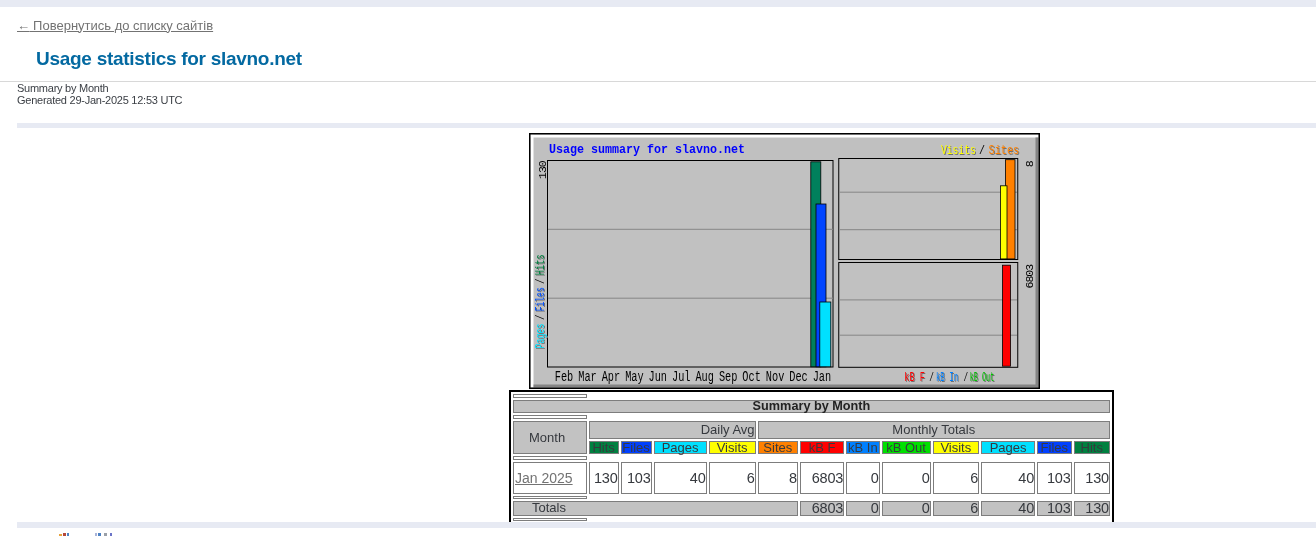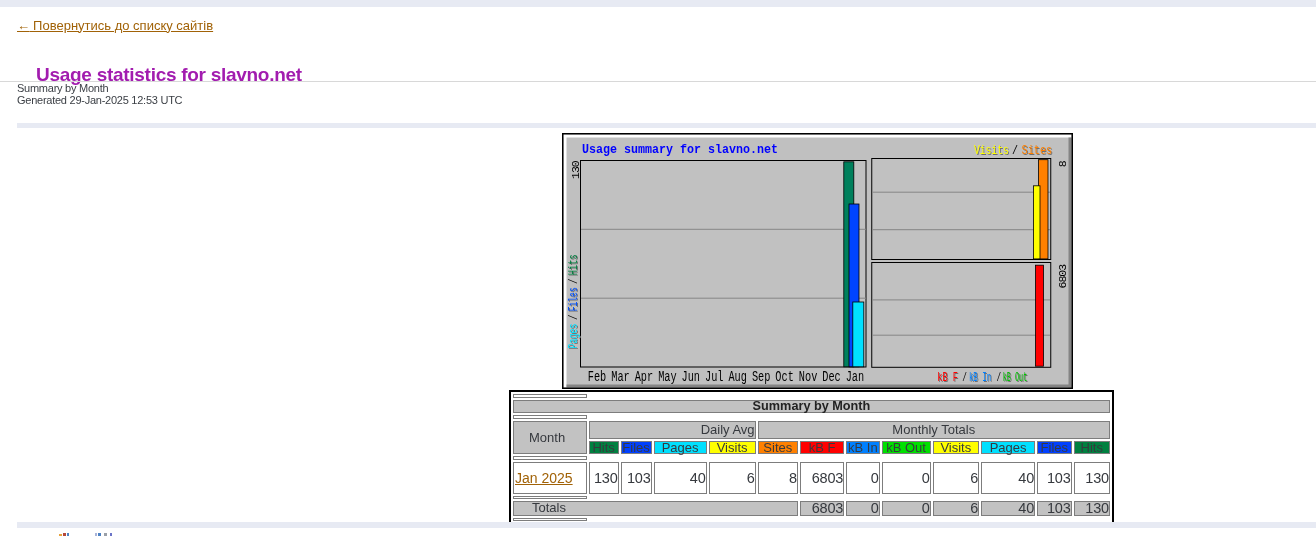--- a/index.html
+++ b/index.html
@@ -7,38 +7,38 @@
 body { position:relative; font-family:"Liberation Sans",sans-serif; }
 .abs { position:absolute; }
 .bar { background:#e7eaf3; }
 table.sm { position:absolute; left:509px; top:390px; border-collapse:separate; border-spacing:2px; border:2px solid #000; table-layout:fixed; }
 table.sm td { border:1px solid #7d7d7d; overflow:hidden; white-space:nowrap; color:#36393e; padding:0; vertical-align:middle; }
 td.g { background:#c2c2c2; }
 td.w { background:#fff; }
 td.num { text-align:right; font-size:14.5px; line-height:12px; padding:0 3px 0 0; letter-spacing:-0.2px; }
 table.sm td.hd { font-size:13px; line-height:11.5px; text-align:center; overflow:visible; }
 td.sp { background:#fff; height:3.5px; padding:0; }
-a.lnk { color:#a16207; }
+a.lnk { color:#737373; }
 </style>
 </head>
 <body>
 
 <div class="abs bar" style="left:0;top:0;width:1316px;height:7px;"></div>
 
 <div class="abs" style="left:17px;top:17.5px;font-size:13px;"><a class="lnk" href="#"><span style="font-weight:bold;letter-spacing:-0.5px;">←</span> Повернутись до списку сайтів</a></div>
 
-<div class="abs" style="left:36px;top:64px;font-size:19px;font-weight:bold;color:#a21caf;letter-spacing:-0.28px;">Usage statistics for slavno.net</div>
+<div class="abs" style="left:36px;top:48px;font-size:19px;font-weight:bold;color:#0369a1;letter-spacing:-0.28px;">Usage statistics for slavno.net</div>
 
 <div class="abs" style="left:0;top:80.5px;width:1316px;height:1px;background:#d8d8d8;"></div>
 
 <div class="abs" style="left:17px;top:82px;font-size:11px;line-height:12.2px;color:#3a3e44;letter-spacing:-0.25px;">Summary by Month<br>Generated 29-Jan-2025 12:53 UTC</div>
 
 <div class="abs bar" style="left:17px;top:122.5px;width:1299px;height:5px;"></div>
 
-<div class="abs" style="left:562px;top:133px;">
+<div class="abs" style="left:529px;top:133px;">
 <svg width="511" height="256" viewBox="0 0 511 256" style="display:block;font-family:'Liberation Mono',monospace;">
 
 <rect x="0" y="0" width="511" height="256" fill="#c0c0c0"></rect>
 
 <rect x="1.5" y="1.5" width="508" height="3" fill="#ffffff"></rect>
 <rect x="1.5" y="1.5" width="3" height="253" fill="#ffffff"></rect>
 <rect x="506.5" y="4.5" width="3" height="250" fill="#848484"></rect>
 <rect x="4.5" y="251.5" width="505" height="3" fill="#848484"></rect>
 
 <rect x="0.75" y="0.75" width="509.5" height="254.5" fill="none" stroke="#000" stroke-width="1.5"></rect>

